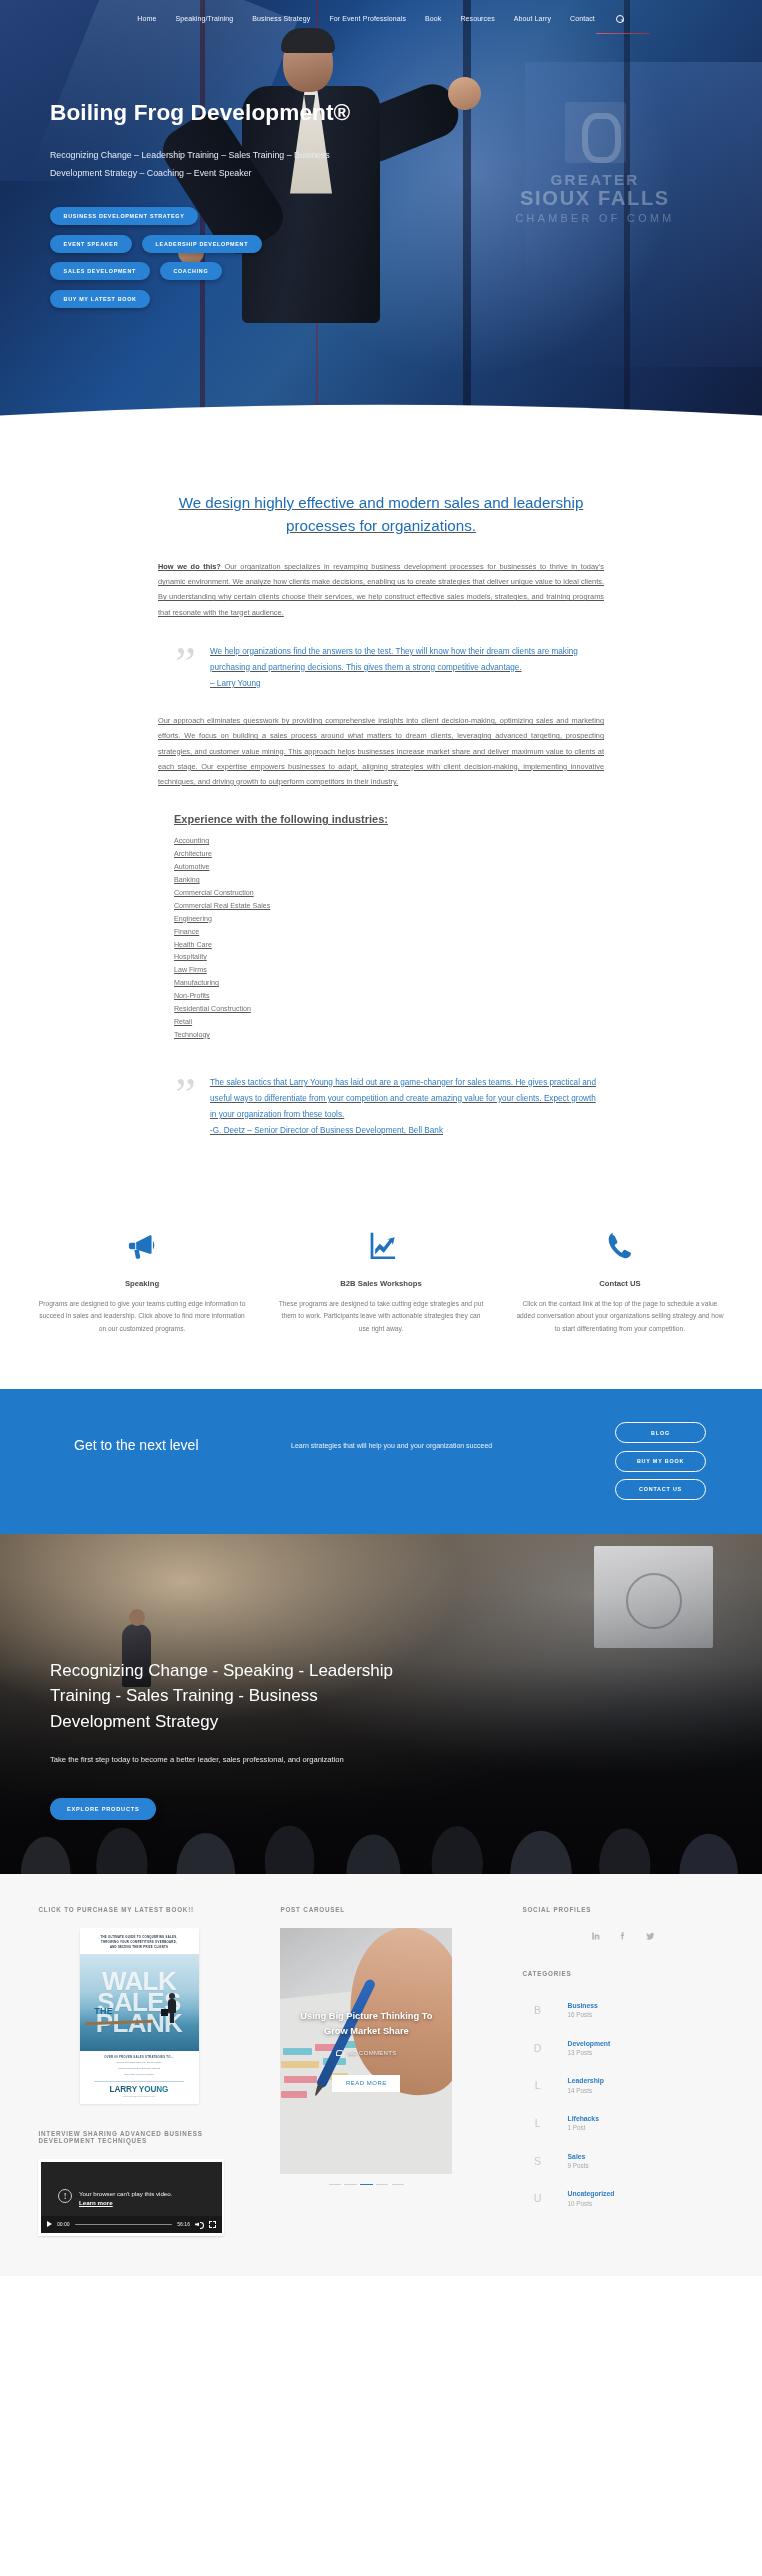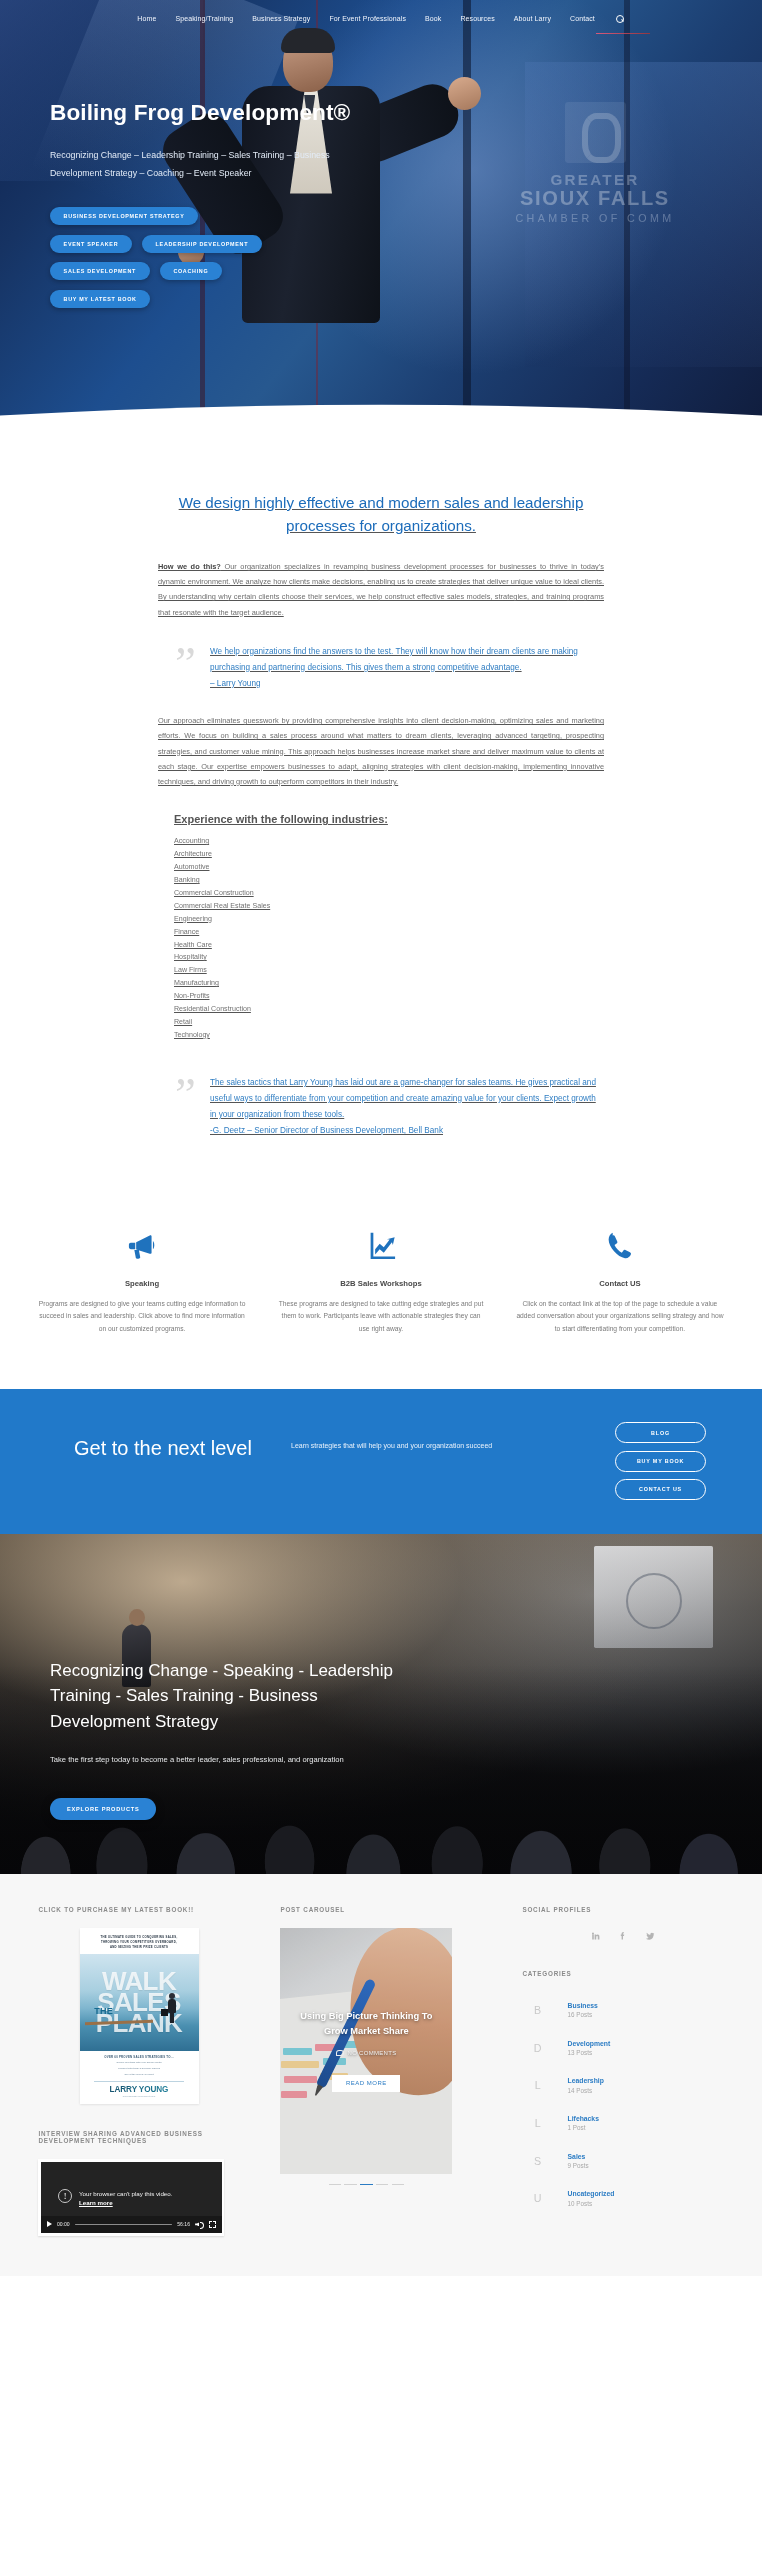--- a/index.html
+++ b/index.html
@@ -117,21 +117,21 @@
   .features { display:flex; padding:28px 22.6px 54px; background:#fff; gap:0; }
   .feat { flex:1; padding:0 14.7px; text-align:center; }
   .feat-icon { height:46px; display:flex; align-items:center; justify-content:center; }
   .feat-icon svg { width:29px; height:29px; fill:#1f72bd; }
   .feat-title { margin-top:10.2px; font-size:7.7px; font-weight:700; color:#4a4a4a; }
   .feat-text { margin-top:10.2px; font-size:6.7px; line-height:1.85; color:#7a7a7a; }
 
   
   .cta { background:#2179c9; padding:33px 0 34px; }
   .cta-inner { width:666px; margin:0 auto; display:flex; align-items:flex-start; }
-  .cta-h { width:243px; padding-left:26px; color:#fff; font-size:20px; font-weight:400; padding-top:14.7px; }
+  .cta-h { width:243px; padding-left:26px; color:#fff; font-size:14px; font-weight:400; padding-top:14.7px; }
   .cta-p { width:215px; color:#eaf2fb; font-size:7px; line-height:1.95; padding-top:17px; }
   .cta-btns { margin-left:auto; width:107px; display:flex; flex-direction:column; gap:7.3px; align-items:center; }
   .ghost {
     width:91px; height:21px; border:0.9px solid #fff; border-radius:13.6px; background:transparent;
     color:#fff; font-size:5.4px; font-weight:700; letter-spacing:0.8px; cursor:pointer;
   }
 
   
   .banner { position:relative; height:340px; overflow:hidden; background:#15171a; }
   .banner-bg { position:absolute; inset:0;

